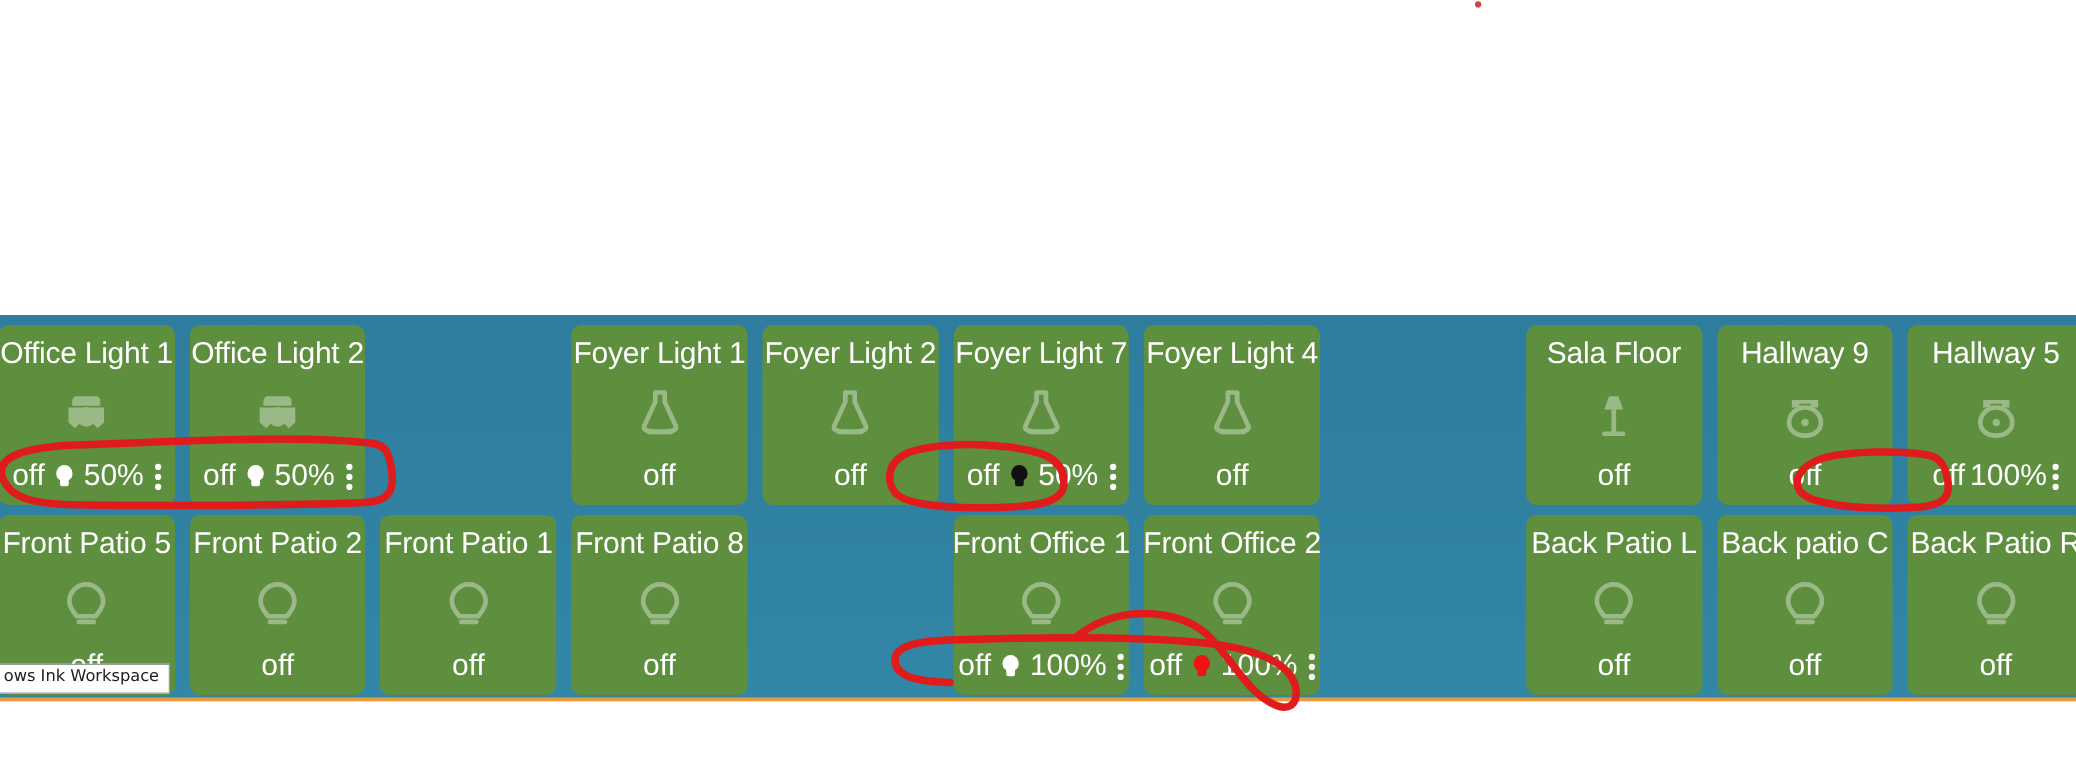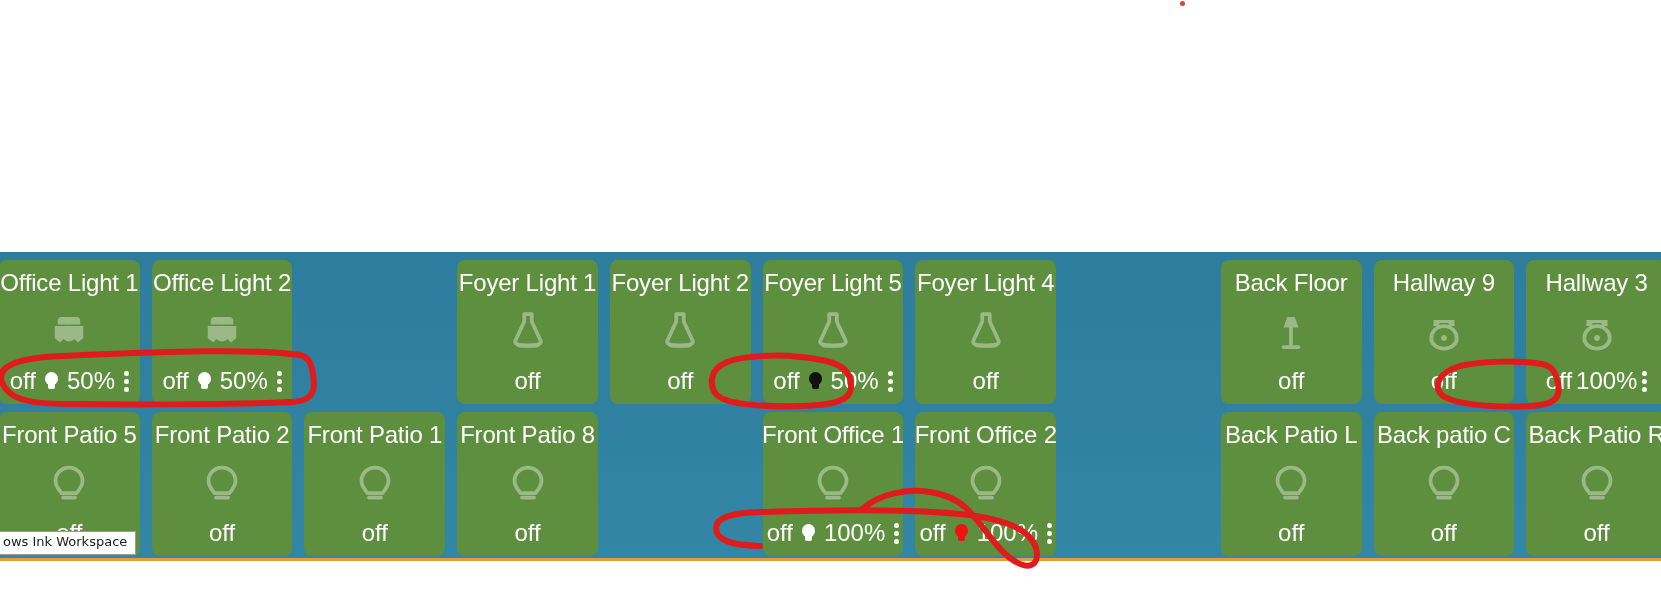--- a/index.html
+++ b/index.html
@@ -280,21 +280,21 @@
               <path d="M20 50 L44 50" class="icon-stroke"></path>
             </svg>
           </div>
           <div class="card-status">
             <span>off</span>
           </div>
         </div>
       </div>
       <div class="cell">
         <div class="card">
-          <div class="card-name">Foyer Light 5</div>
+          <div class="card-name">Foyer Light 7</div>
           <div class="card-icon">
             <svg viewBox="0 0 64 64">
               <path d="M27 8 L37 8 L37 18 L49 44 C50 48 46 50 32 50 C18 50 14 48 15 44 L27 18 Z" class="icon-stroke"></path>
               <path d="M20 50 L44 50" class="icon-stroke"></path>
             </svg>
           </div>
           <div class="card-status">
             <span>off</span>
             <span class="st-bulb bulb-black">
               <i></i>
@@ -319,21 +319,21 @@
             </svg>
           </div>
           <div class="card-status">
             <span>off</span>
           </div>
         </div>
       </div>
       <div class="cell"></div>
       <div class="cell">
         <div class="card">
-          <div class="card-name">Back Floor</div>
+          <div class="card-name">Sala Floor</div>
           <div class="card-icon">
             <svg viewBox="0 0 64 64">
               <path d="M22 26 L42 26 L37 12 L27 12 Z" class="icon-fill"></path>
               <path d="M32 26 L32 50" class="icon-stroke"></path>
               <path d="M22 52 L42 52" class="icon-stroke"></path>
             </svg>
           </div>
           <div class="card-status">
             <span>off</span>
           </div>
@@ -349,21 +349,21 @@
               <path d="M32 36 C29.8 36 28 37.8 28 40 C28 42.2 29.8 44 32 44 C34.2 44 36 42.2 36 40 C36 37.8 34.2 36 32 36 Z" class="icon-fill"></path>
             </svg>
           </div>
           <div class="card-status">
             <span>off</span>
           </div>
         </div>
       </div>
       <div class="cell">
         <div class="card">
-          <div class="card-name">Hallway 3</div>
+          <div class="card-name">Hallway 5</div>
           <div class="card-icon">
             <svg viewBox="0 0 64 64">
               <path d="M18 16 L46 16 L46 24 L38 24 L38 20 L26 20 L26 24 L18 24 Z" class="icon-fill"></path>
               <path d="M32 24 C22 24 15 32 15 40 C15 48 22 54 32 54 C42 54 49 48 49 40 C49 32 42 24 32 24 Z" class="icon-stroke"></path>
               <path d="M32 36 C29.8 36 28 37.8 28 40 C28 42.2 29.8 44 32 44 C34.2 44 36 42.2 36 40 C36 37.8 34.2 36 32 36 Z" class="icon-fill"></path>
             </svg>
           </div>
           <div class="card-status tight">
             <span>off</span>
             <span>100%</span>

